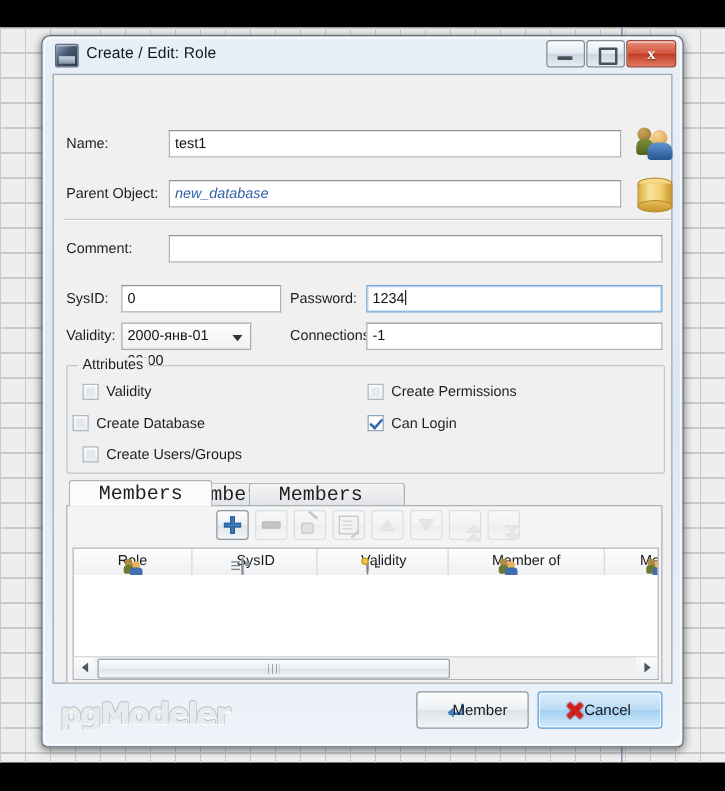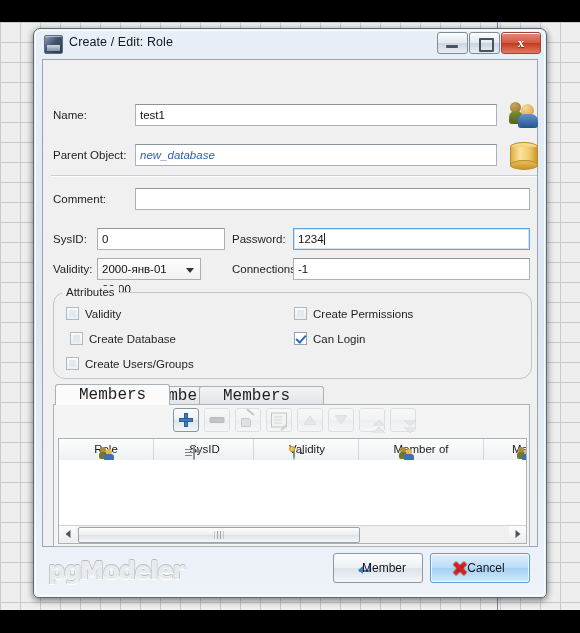--- a/index.html
+++ b/index.html
@@ -72,21 +72,21 @@
   .caret{display:inline-block;width:1px;height:12px;background:#222;vertical-align:-2px;margin-left:0px;}
   .sep{position:absolute;height:1px;background:#c6ccd2;border-bottom:1px solid #fdfdfd;}
   
   .combo{
     position:absolute;height:22px;box-sizing:border-box;background:linear-gradient(to bottom,#fefefe,#f1f1f1);
     border:1px solid #a5adb6;font-size:11.5px;line-height:20px;padding:0 20px 0 4px;color:#111;
   }
   .combo .cbarrow{position:absolute;right:6px;top:9px;width:0;height:0;
     border-left:4px solid transparent;border-right:4px solid transparent;border-top:5px solid #333;}
   
-  .group{position:absolute;border:1px solid #bfc6cd;border-radius:12px;}
+  .group{position:absolute;border:1px solid #bfc6cd;border-radius:2px;}
   .group>.gtitle{position:absolute;top:-7px;left:8px;background:#f0f0f0;padding:0 4px;font-size:11.5px;color:#1e1e1e;}
   .chk{position:absolute;font-size:11.5px;color:#1e1e1e;line-height:15px;padding-left:19px;}
   .chk .box{position:absolute;left:0;top:0;width:13px;height:13px;box-sizing:border-box;
     border:1px solid #b0b8c0;background:linear-gradient(to bottom,#fafbfc,#eceff2);}
   .chk.on .box{border-color:#8fa4b6;background:#fff;}
   .chk.on .box:after{
     content:"";position:absolute;left:3px;top:0px;width:4px;height:8px;
     border:solid #2d6ab5;border-width:0 2px 2px 0;transform:rotate(42deg);
   }
   .chk .box .inner{position:absolute;left:2px;top:2px;right:2px;bottom:2px;background:#e4e9ee;}
@@ -261,21 +261,21 @@
     <div class="field" style="left:250px;top:198px;width:237px;">-1</div>
 
     <div class="group" style="left:10px;top:232px;width:477px;height:85px;">
       <div class="gtitle">Attributes</div>
       <div class="chk" style="left:12px;top:14px;">
         <span class="box">
             <span class="inner"></span>
           </span>
         <span>Validity</span>
       </div>
-      <div class="chk" style="left:16px;top:39px;">
+      <div class="chk" style="left:4px;top:39px;">
         <span class="box">
             <span class="inner"></span>
           </span>
         <span>Create Database</span>
       </div>
       <div class="chk" style="left:12px;top:64px;">
         <span class="box">
             <span class="inner"></span>
           </span>
         <span>Create Users/Groups</span>

